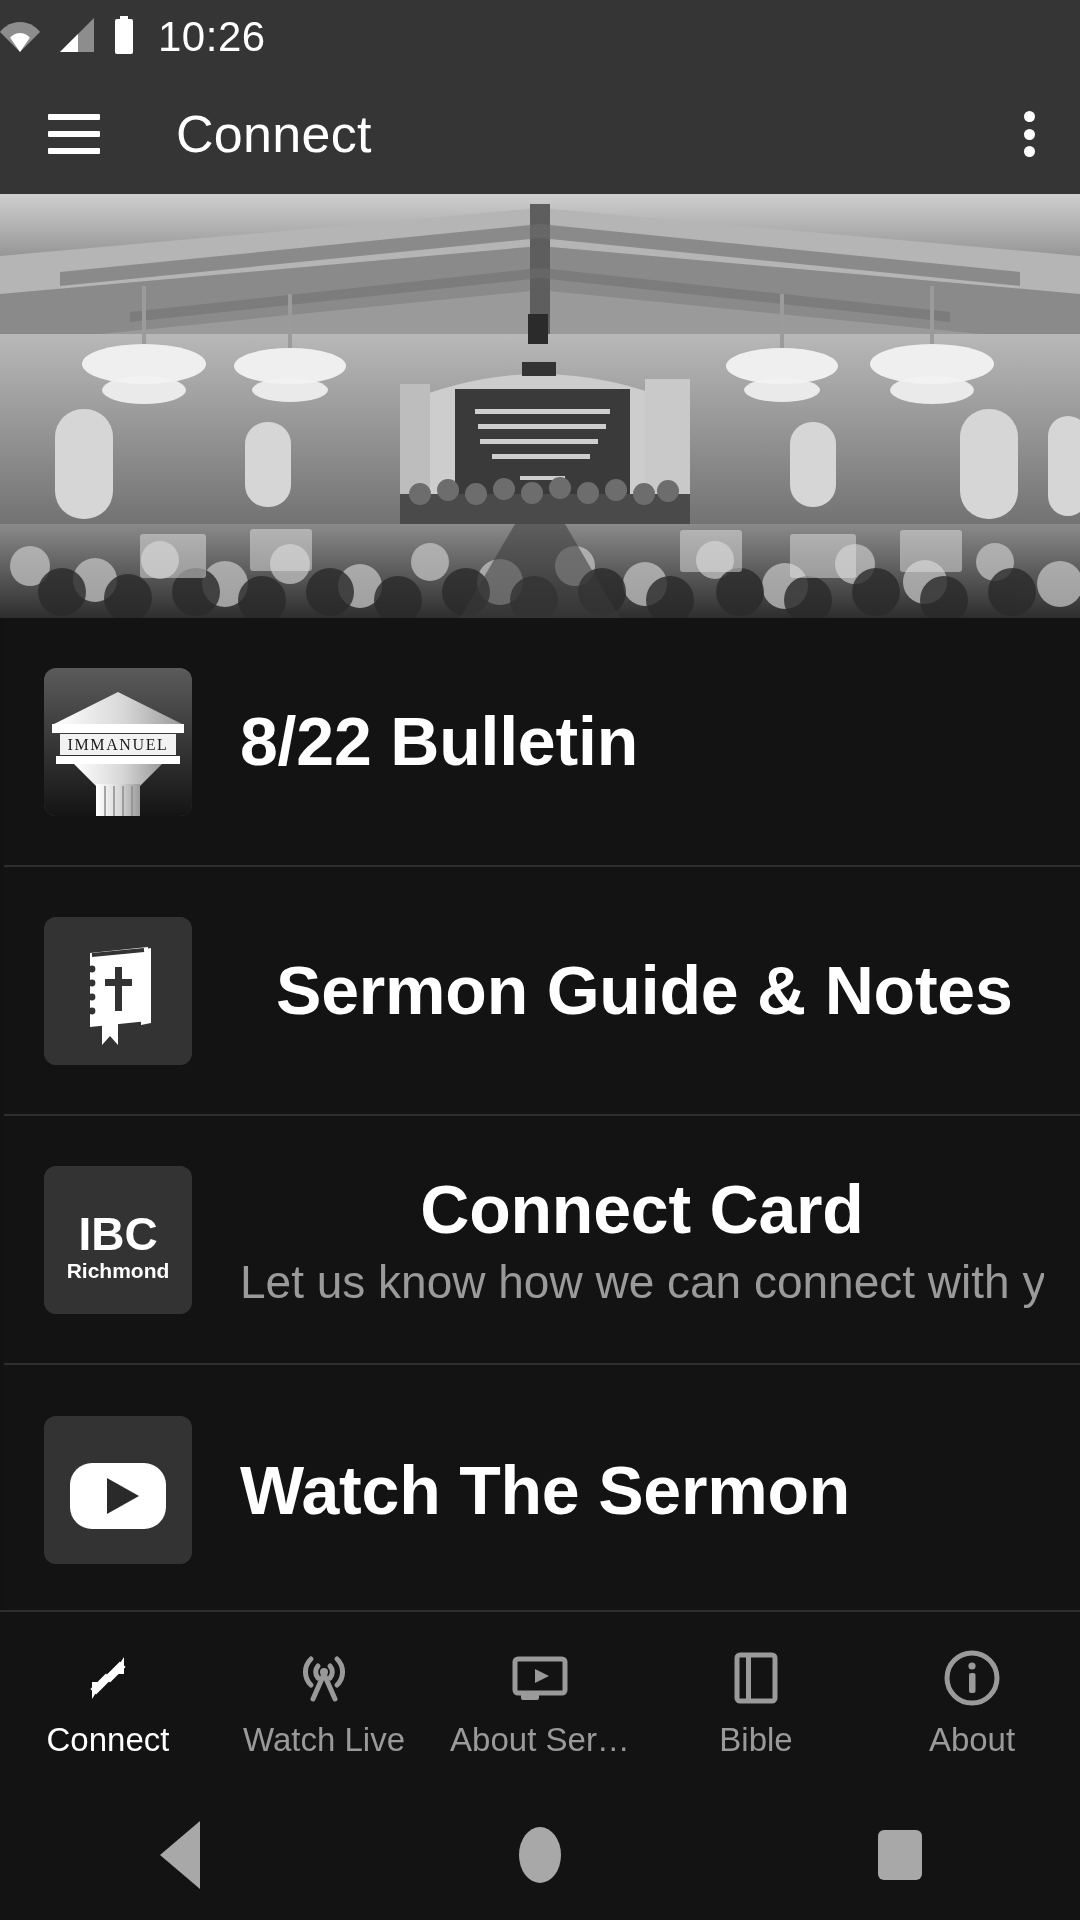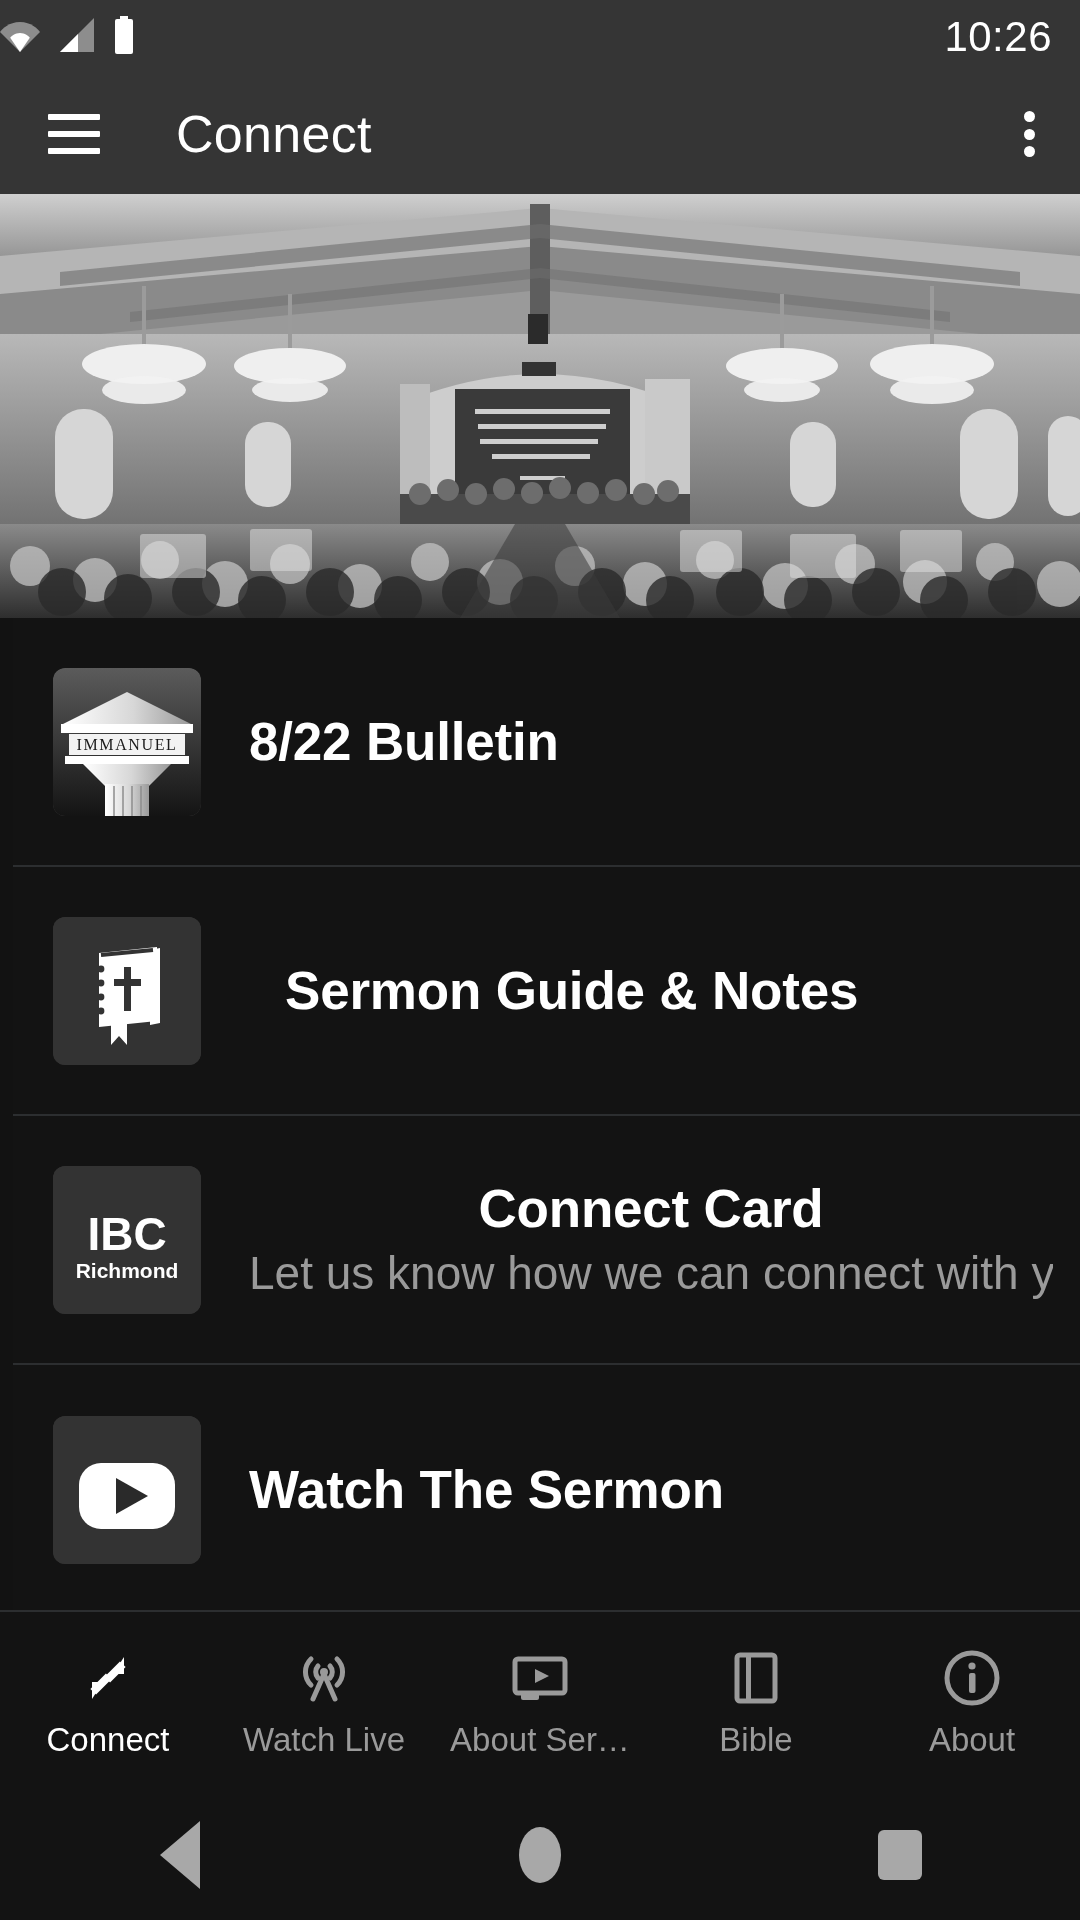--- a/index.html
+++ b/index.html
@@ -7,21 +7,21 @@
     width:1080px;height:1920px;overflow:hidden;
     background:#121212;
     font-family:"Liberation Sans", sans-serif;
     -webkit-font-smoothing:antialiased;
   }
   .phone{position:relative;width:1080px;height:1920px;background:#121212;}
 
   
   .statusbar{
     position:absolute;left:0;top:0;width:1080px;height:74px;
-    background:#353535;display:flex;align-items:center;justify-content:space-between;
+    background:#353535;display:flex;align-items:center;justify-content:flex-start;
     padding-right:28px;box-sizing:border-box;
   }
   .sb-icons{display:flex;align-items:center;gap:16px;}
   .sb-time{
     color:#ffffff;font-size:42px;letter-spacing:0.5px;margin-left:22px;
     line-height:1;font-weight:400;
   }
 
   
   .appbar{
@@ -42,21 +42,21 @@
   .overflow i{display:block;width:11px;height:11px;border-radius:50%;background:#ffffff;}
 
   
   .hero{
     position:absolute;left:0;top:194px;width:1080px;height:424px;
     overflow:hidden;background:#6d6d6d;
   }
   .hero svg{display:block;width:1080px;height:424px;}
 
   
-  .list{position:absolute;left:13px;top:618px;width:1052px;}
+  .list{position:absolute;left:4px;top:618px;width:1052px;}
   .row{
     position:relative;width:1080px;box-sizing:border-box;
     display:flex;align-items:center;padding:0 40px;
     background:#131313;
   }
   .row.h1{height:247px;}
   .row.h2{height:247px;gap:36px;}
   .row.h3{height:247px;text-align:center;}
   .row.h4{height:250px;}
   .divider{width:1080px;height:2px;background:#2c2e30;}
@@ -64,21 +64,21 @@
   .tile{
     width:148px;height:148px;border-radius:12px;flex:0 0 148px;
     display:flex;align-items:center;justify-content:center;overflow:hidden;
     background:#333333;
   }
   .tile svg{display:block;}
 
   .row-text{margin-left:48px;display:flex;flex-direction:column;justify-content:center;
     min-width:0;flex:1;}
   .row-title{
-    color:#ffffff;font-size:53px;font-weight:700;letter-spacing:-0.2px;
+    color:#ffffff;font-size:68px;font-weight:700;letter-spacing:-0.2px;
     white-space:nowrap;line-height:1.12;
   }
   .row-sub{
     color:#9a9a9a;font-size:46px;font-weight:400;margin-top:10px;
     white-space:nowrap;overflow:hidden;line-height:1.12;
   }
 
   
   .bottomnav{
     position:absolute;left:0;bottom:130px;width:1080px;height:180px;

